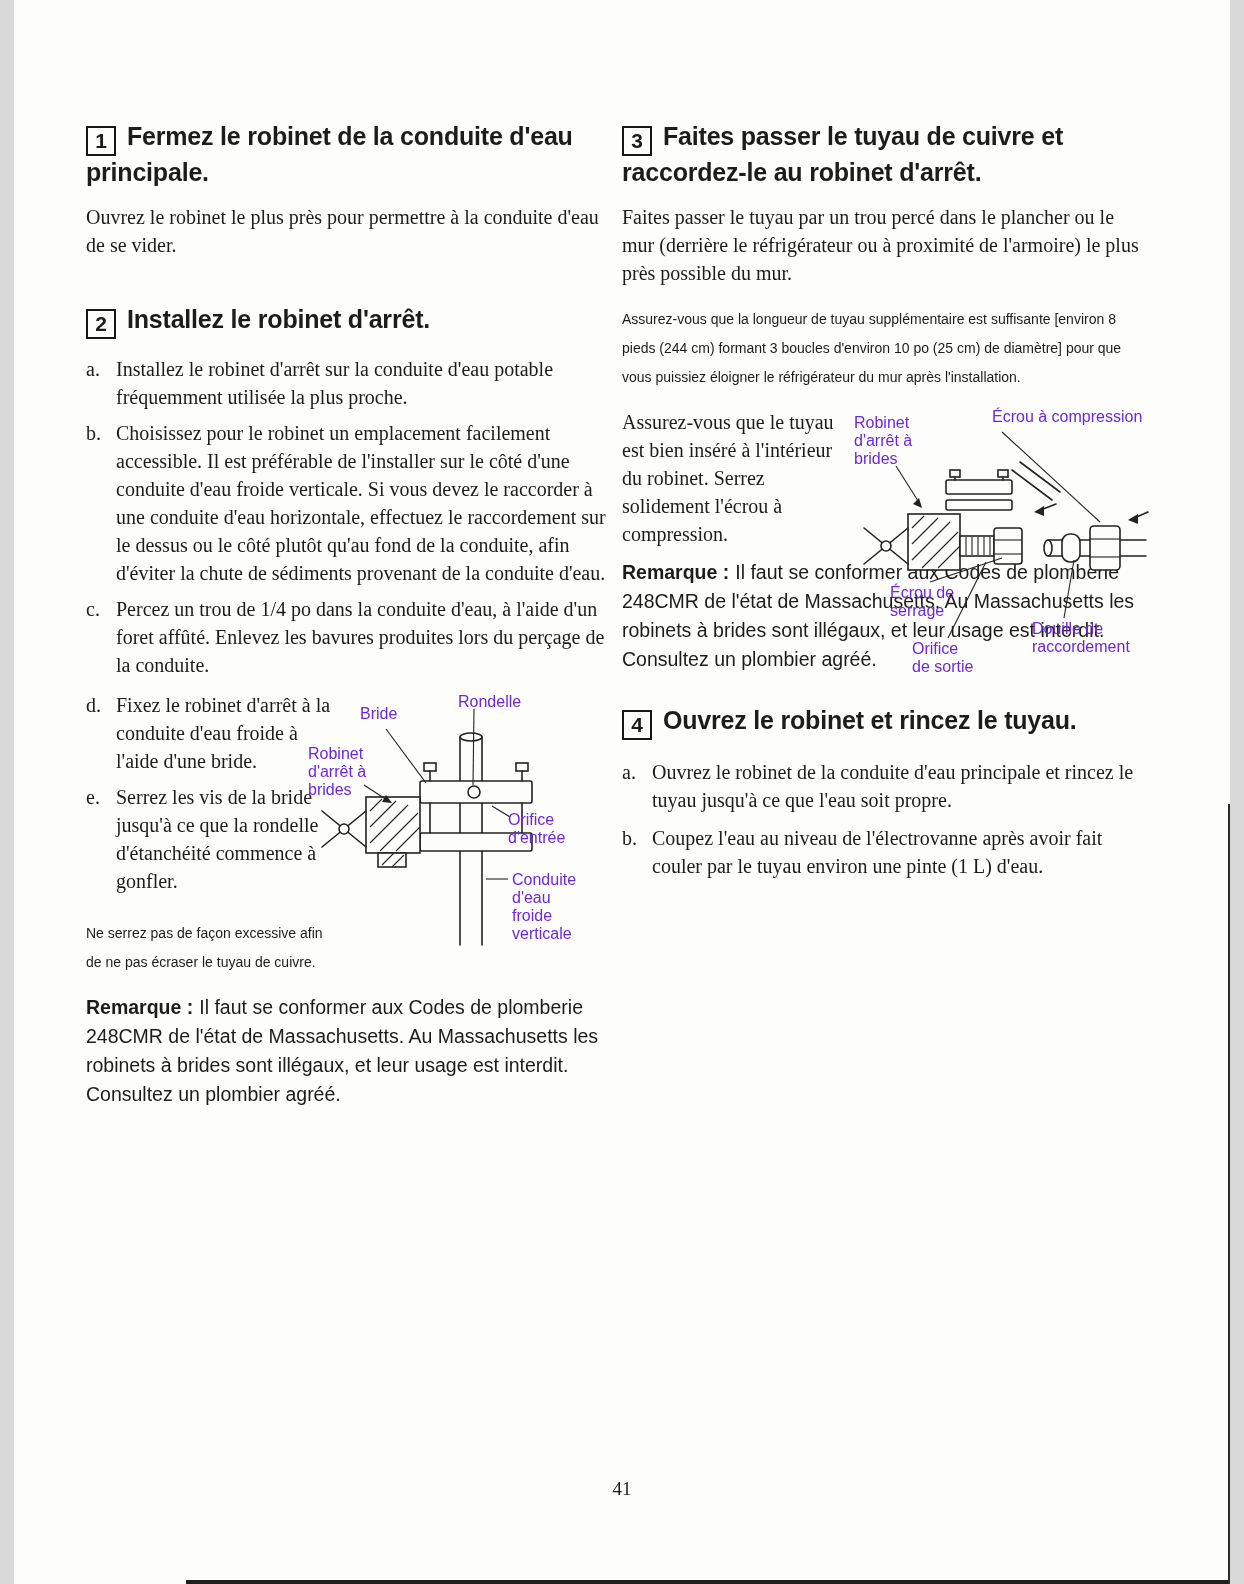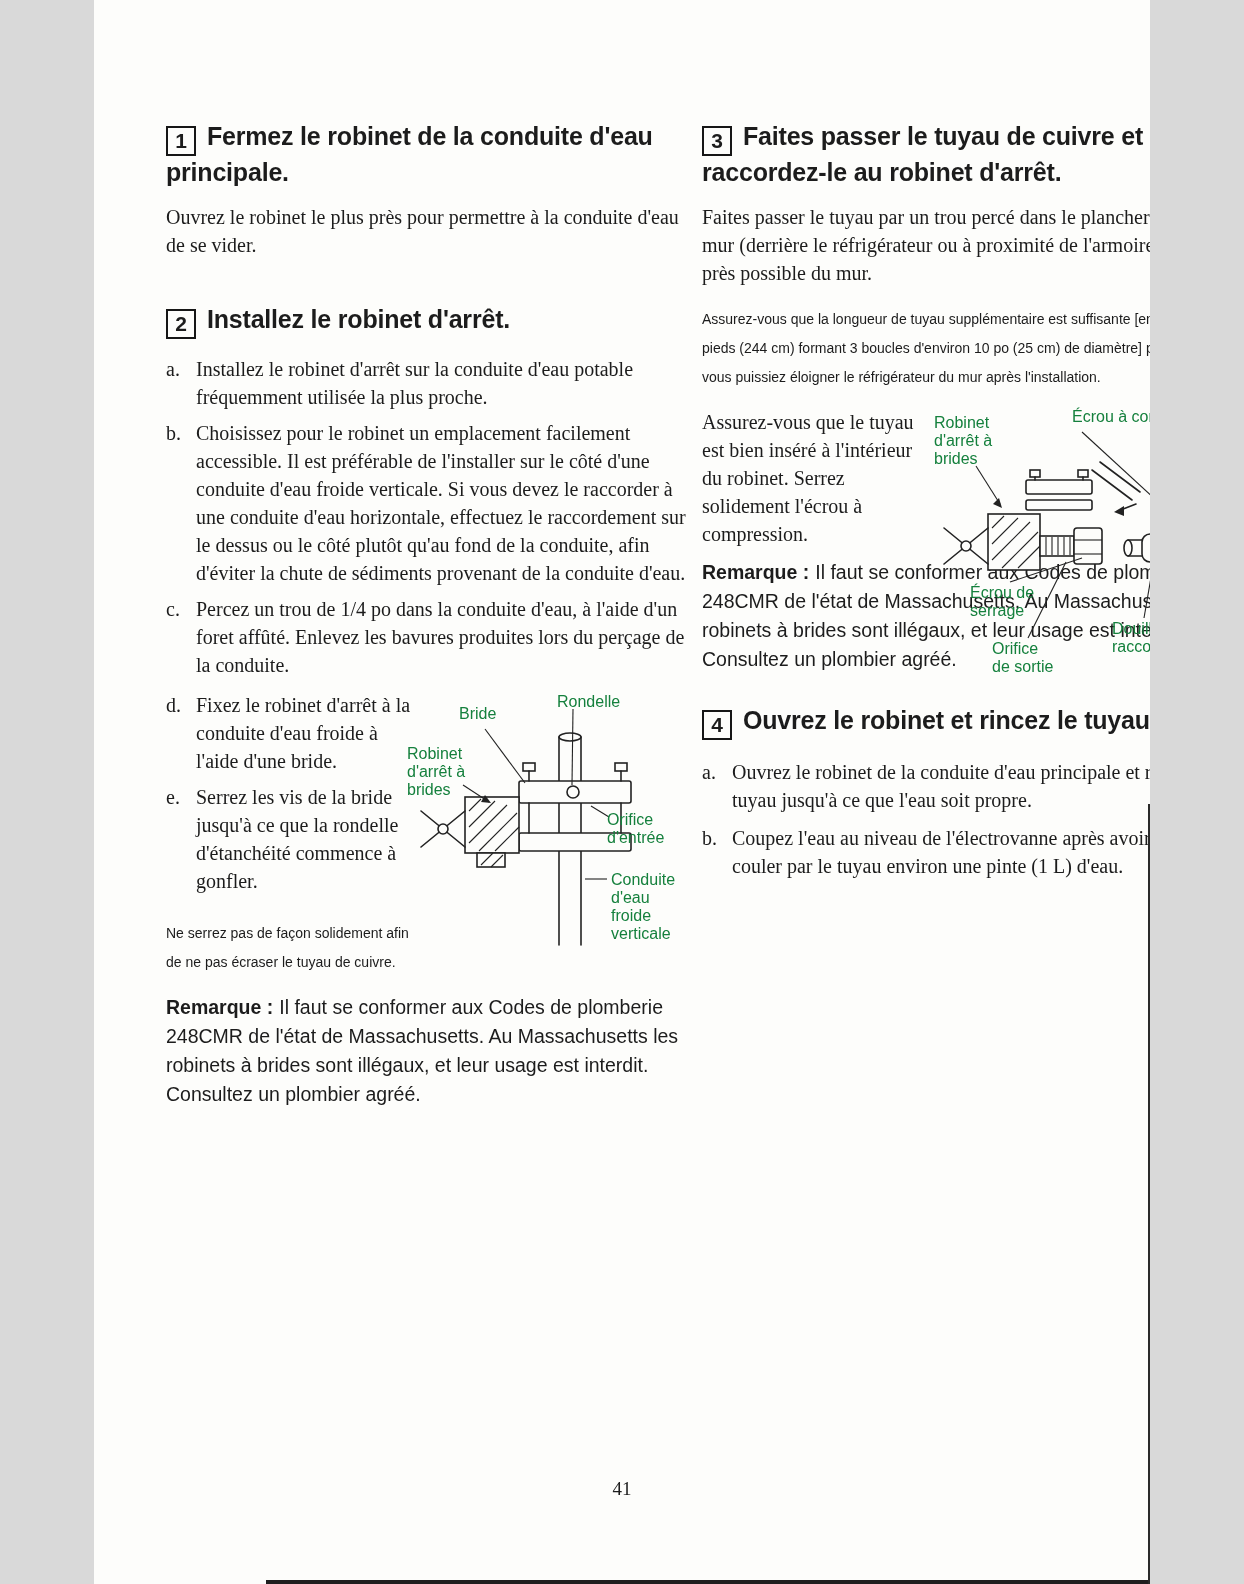--- a/index.html
+++ b/index.html
@@ -1,19 +1,19 @@
 <!DOCTYPE html>
 <html><head>
 <meta charset="utf-8">
 <style>
   * { margin:0; padding:0; box-sizing:border-box; }
   html,body { background:#d9d9d9; }
   .page {
     position:relative;
-    width:1056px; height:1584px;
+    width:1216px; height:1584px;
     margin:0 auto;
     background:#fdfdfb;
     color:#1c1c1c;
     font-family:"Liberation Serif", serif;
     overflow:hidden;
   }
   .col { position:absolute; top:120px; }
   .col-left  { left:72px;  width:520px; }
   .col-right { left:608px; width:527px; }
 
@@ -60,30 +60,30 @@
     font-size:19.5px;
     line-height:29px;
   }
   .remark b { font-weight:700; margin-right:6px; }
 
   .fig-row { position:relative; }
   .narrow-l { width:245px; }
   .narrow-r { width:220px; }
 
   .diagram { position:absolute; }
-  .diagram-1 { left:241px; top:2px;  width:282px; height:283px; }
+  .diagram-1 { left:222px; top:2px;  width:282px; height:283px; }
   .diagram-2 { left:228px; top:0;    width:300px; height:292px; }
   .diagram svg { position:absolute; left:0; top:0; }
   .fig-label {
     position:absolute;
     font-family:"Liberation Sans", sans-serif;
     font-size:16px;
     line-height:18px;
     white-space:pre-line;
-    color:#15803d;
+    color:#6d28d9;
   }
 
   .page-number {
     position:absolute;
     left:0; right:0;
     top:1478px;
     text-align:center;
     font-size:19px;
   }
 
@@ -130,21 +130,21 @@
     <div class="fig-row mb16">
       <div class="narrow-l">
         <div class="li mb8">
           <span class="m">d.</span>
           <span class="t">Fixez le robinet d'arrêt à la conduite d'eau froide à l'aide d'une bride.</span>
         </div>
         <div class="li mb24">
           <span class="m">e.</span>
           <span class="t">Serrez les vis de la bride jusqu'à ce que la rondelle d'étanchéité commence à gonfler.</span>
         </div>
-        <p class="bold-sans">Ne serrez pas de façon solidement afin de ne pas écraser le tuyau de cuivre.</p>
+        <p class="bold-sans">Ne serrez pas de façon excessive afin de ne pas écraser le tuyau de cuivre.</p>
       </div>
 
       <div class="diagram diagram-1">
         <svg width="282" height="283" viewBox="0 0 282 283">
 
           <ellipse class="stroke" cx="163" cy="44" rx="11" ry="4"></ellipse>
           <line class="stroke" x1="152" y1="44" x2="152" y2="252"></line>
           <line class="stroke" x1="174" y1="44" x2="174" y2="252"></line>
 
           <rect class="solid" x="112" y="88" width="112" height="22" rx="2"></rect>

